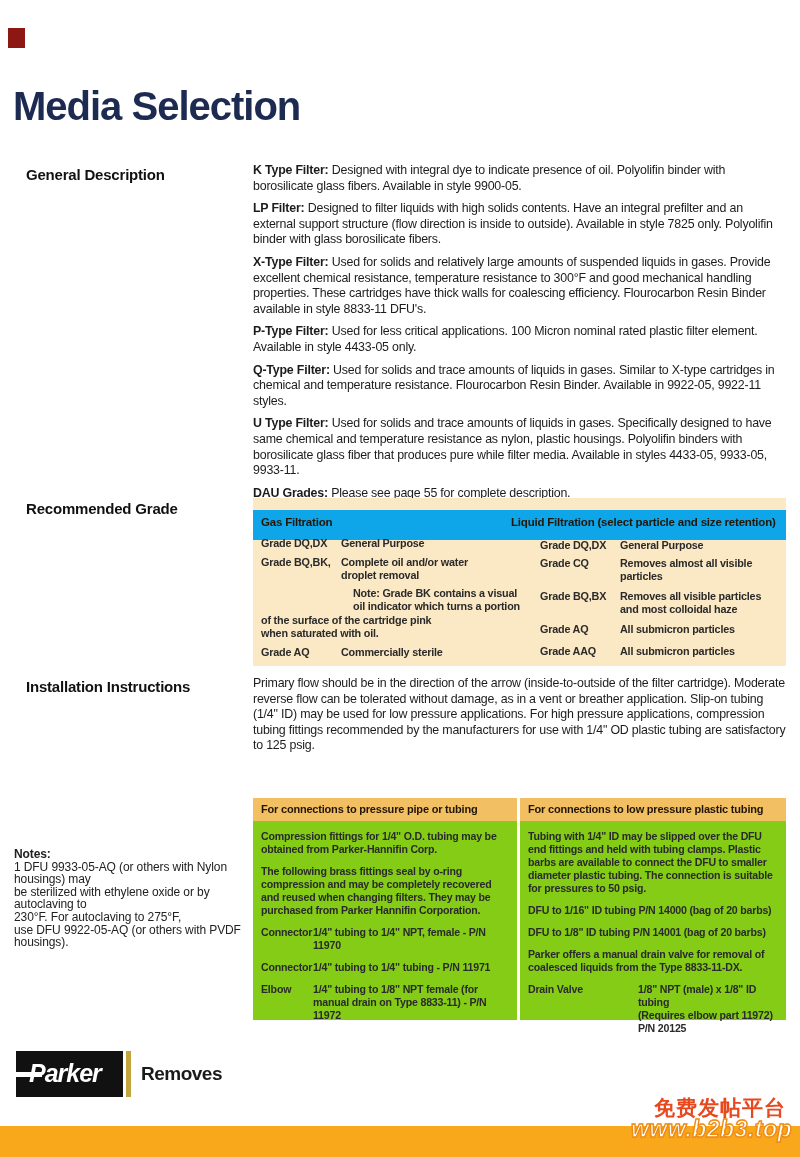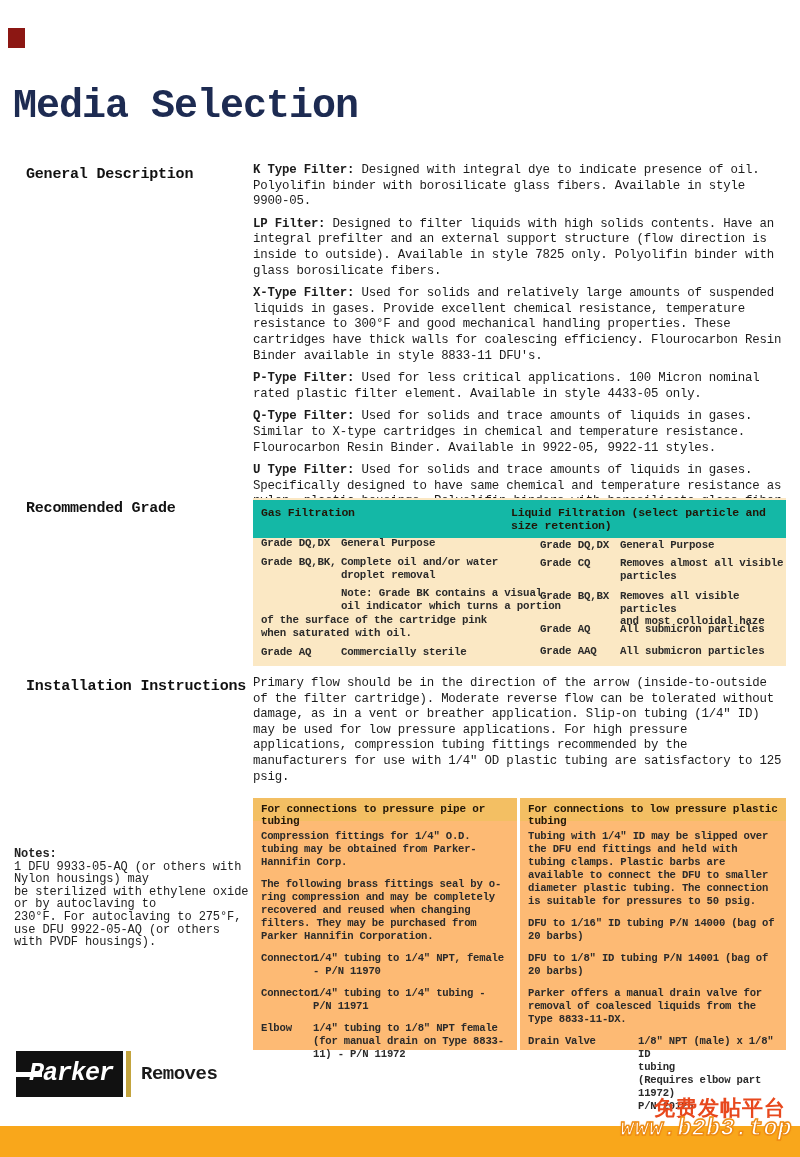--- a/index.html
+++ b/index.html
@@ -1,48 +1,48 @@
 <!DOCTYPE html>
 <html><head>
 <meta charset="utf-8">
 <style>
   * { margin:0; padding:0; box-sizing:border-box; }
   html,body { background:#ffffff; }
   .page {
     position:relative; width:800px; height:1157px; background:#ffffff;
-    font-family:Liberation Mono, monospace; color:#1a1a1a; overflow:hidden;
+    font-family:Liberation Sans, sans-serif; color:#1a1a1a; overflow:hidden;
   }
   .corner-marker { position:absolute; left:8px; top:28px; width:17px; height:20px; background:#8c1713; }
   .page-title {
     position:absolute; left:13px; top:84px; font-size:40px; font-weight:bold;
     color:#1d2b52; letter-spacing:-1px;
   }
   .side-heading {
     position:absolute; left:26px; width:235px; font-size:15px; font-weight:bold; color:#111;
     letter-spacing:-0.2px;
   }
   .col-right { position:absolute; left:253px; width:533px; }
   .body-text { font-size:12.4px; line-height:15.6px; letter-spacing:-0.2px; color:#1c1c1c; }
   .para { margin-bottom:7px; }
   .para b { letter-spacing:-0.2px; }
   .pre { white-space:pre-line; }
 
   
   .grade-table { position:absolute; left:253px; top:498px; width:533px; height:168px; background:#fbe8c4; }
-  .grade-table .hdr { position:absolute; left:0; top:2px; width:100%; height:38px; background:#14b8a6; }
+  .grade-table .hdr { position:absolute; left:0; top:12px; width:100%; height:30px; background:#0ea5e9; }
   .grade-table .hdr span { position:absolute; top:6px; font-size:11.5px; font-weight:bold; color:#211607; letter-spacing:-0.2px; }
   .grade-table .hdr .gas-h { left:8px; }
   .grade-table .hdr .liq-h { left:258px; }
   .gt-cell { position:absolute; font-size:10.8px; font-weight:bold; line-height:12.5px; color:#2a2a2a; letter-spacing:-0.2px; }
 
   
   .install-text { position:absolute; left:253px; top:676px; width:533px; }
 
   
-  .conn-box { position:absolute; top:798px; background:#fdba74; height:252px; }
+  .conn-box { position:absolute; top:798px; background:#84cc16; height:222px; }
   .conn-box.left { left:253px; width:264px; }
   .conn-box.right { left:520px; width:266px; }
   .conn-box .box-hdr { height:23px; background:#f3bf63; padding:5px 8px 0 8px; font-size:11px; font-weight:bold; color:#211607; letter-spacing:-0.2px; }
   .conn-box .box-body { padding:9px 8px 0 8px; font-size:10.6px; line-height:13px; font-weight:bold; color:#2a2a2a; letter-spacing:-0.2px; }
   .conn-box .box-body .bp { margin-bottom:9px; }
   .conn-item { display:flex; margin-bottom:9px; }
   .conn-item .term { width:52px; flex:0 0 52px; }
   .conn-item .desc { flex:1; }
   .drain-item .term { width:110px; flex:0 0 110px; }
 
@@ -91,21 +91,21 @@
     <div class="hdr">
       <span class="gas-h">Gas Filtration</span>
       <span class="liq-h">Liquid Filtration (select particle and size retention)</span>
     </div>
 
     <div class="gt-cell" style="left:8px; top:39px;">Grade DQ,DX</div>
     <div class="gt-cell pre" style="left:88px; top:39px;">General Purpose</div>
     <div class="gt-cell" style="left:8px; top:58px;">Grade BQ,BK,</div>
     <div class="gt-cell pre" style="left:88px; top:58px;">Complete oil and/or water
 droplet removal</div>
-    <div class="gt-cell pre" style="left:88px; top:89px;">Note: Grade BK contains a visual
+    <div class="gt-cell pre" style="left:100px; top:89px;">Note: Grade BK contains a visual
 oil indicator which turns a portion</div>
     <div class="gt-cell pre" style="left:8px; top:116px;">of the surface of the cartridge pink
 when saturated with oil.</div>
     <div class="gt-cell" style="left:8px; top:148px;">Grade AQ</div>
     <div class="gt-cell" style="left:88px; top:148px;">Commercially sterile</div>
 
     <div class="gt-cell" style="left:287px; top:41px;">Grade DQ,DX</div>
     <div class="gt-cell" style="left:367px; top:41px;">General Purpose</div>
     <div class="gt-cell" style="left:287px; top:59px;">Grade CQ</div>
     <div class="gt-cell pre" style="left:367px; top:59px;">Removes almost all visible

